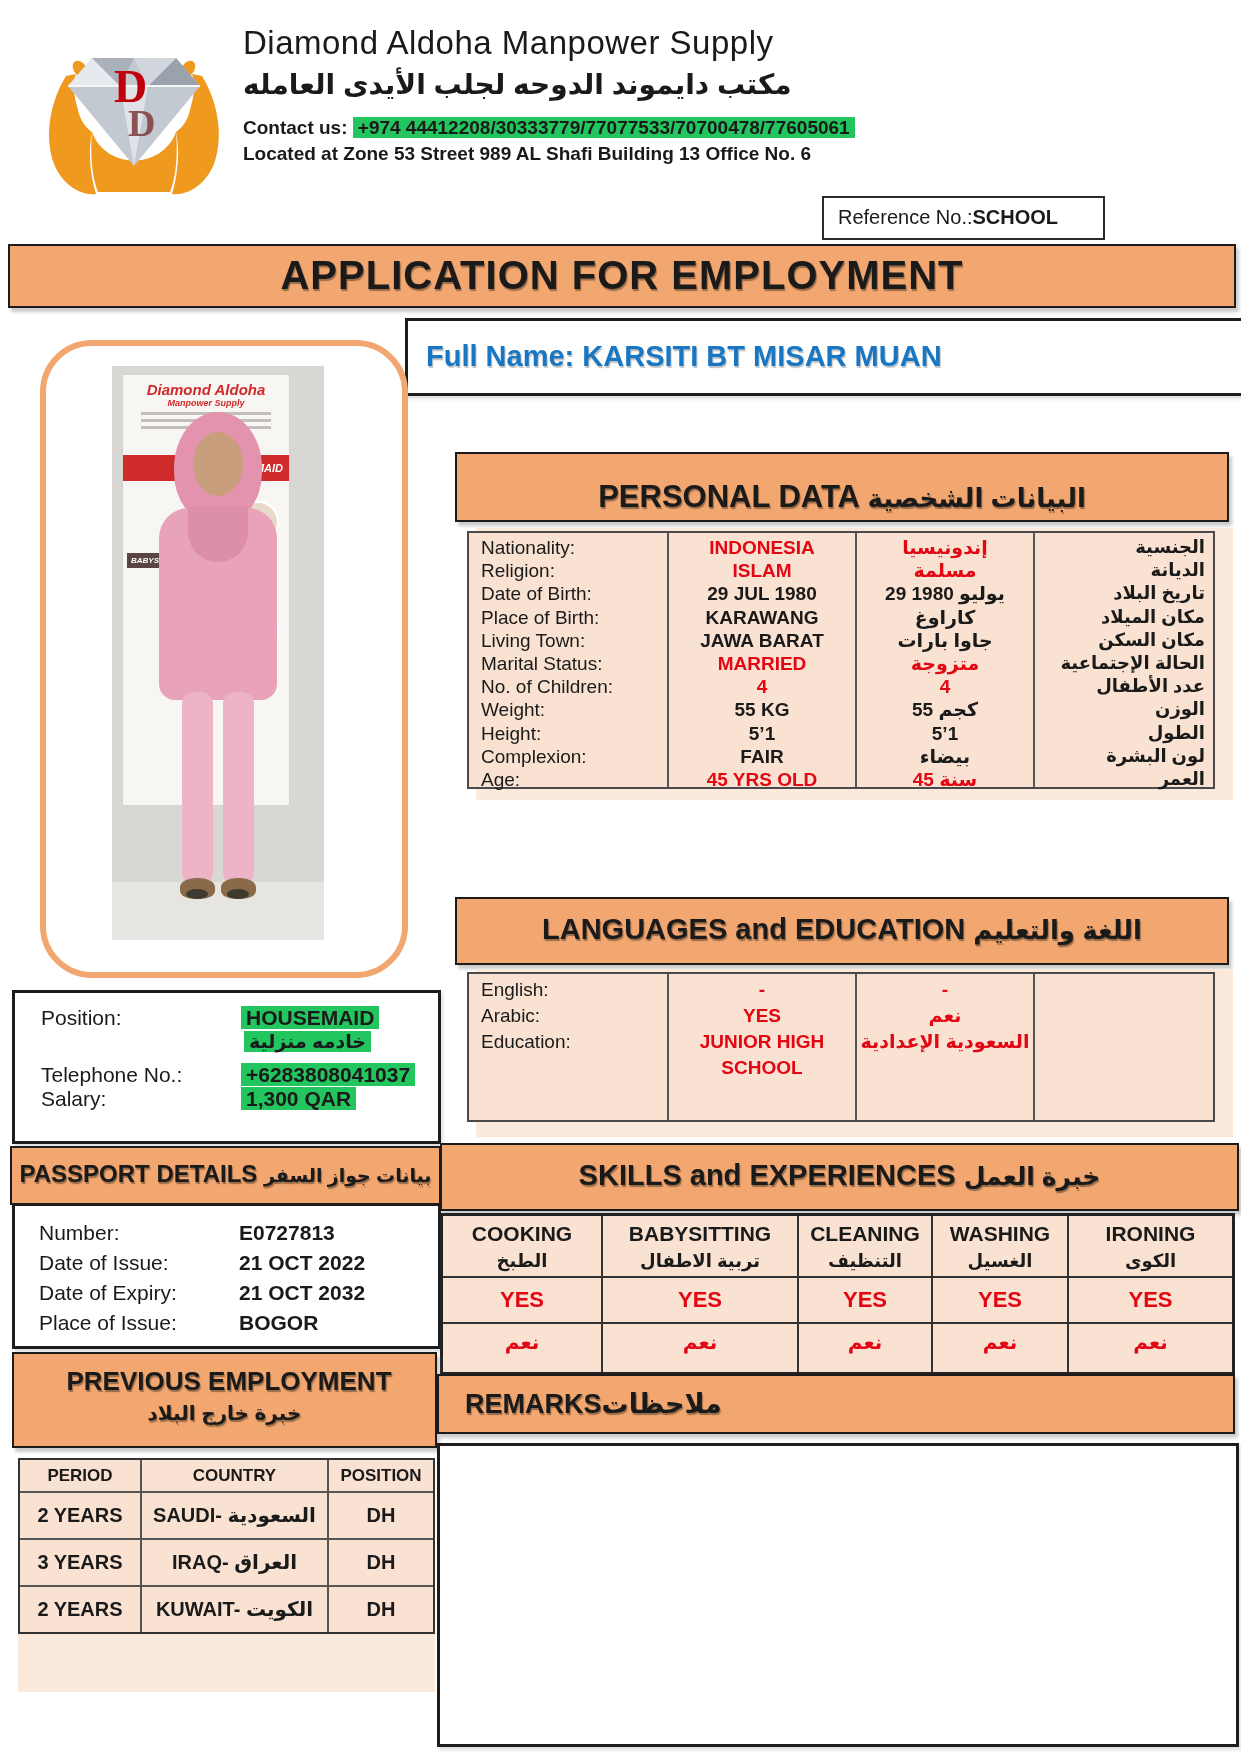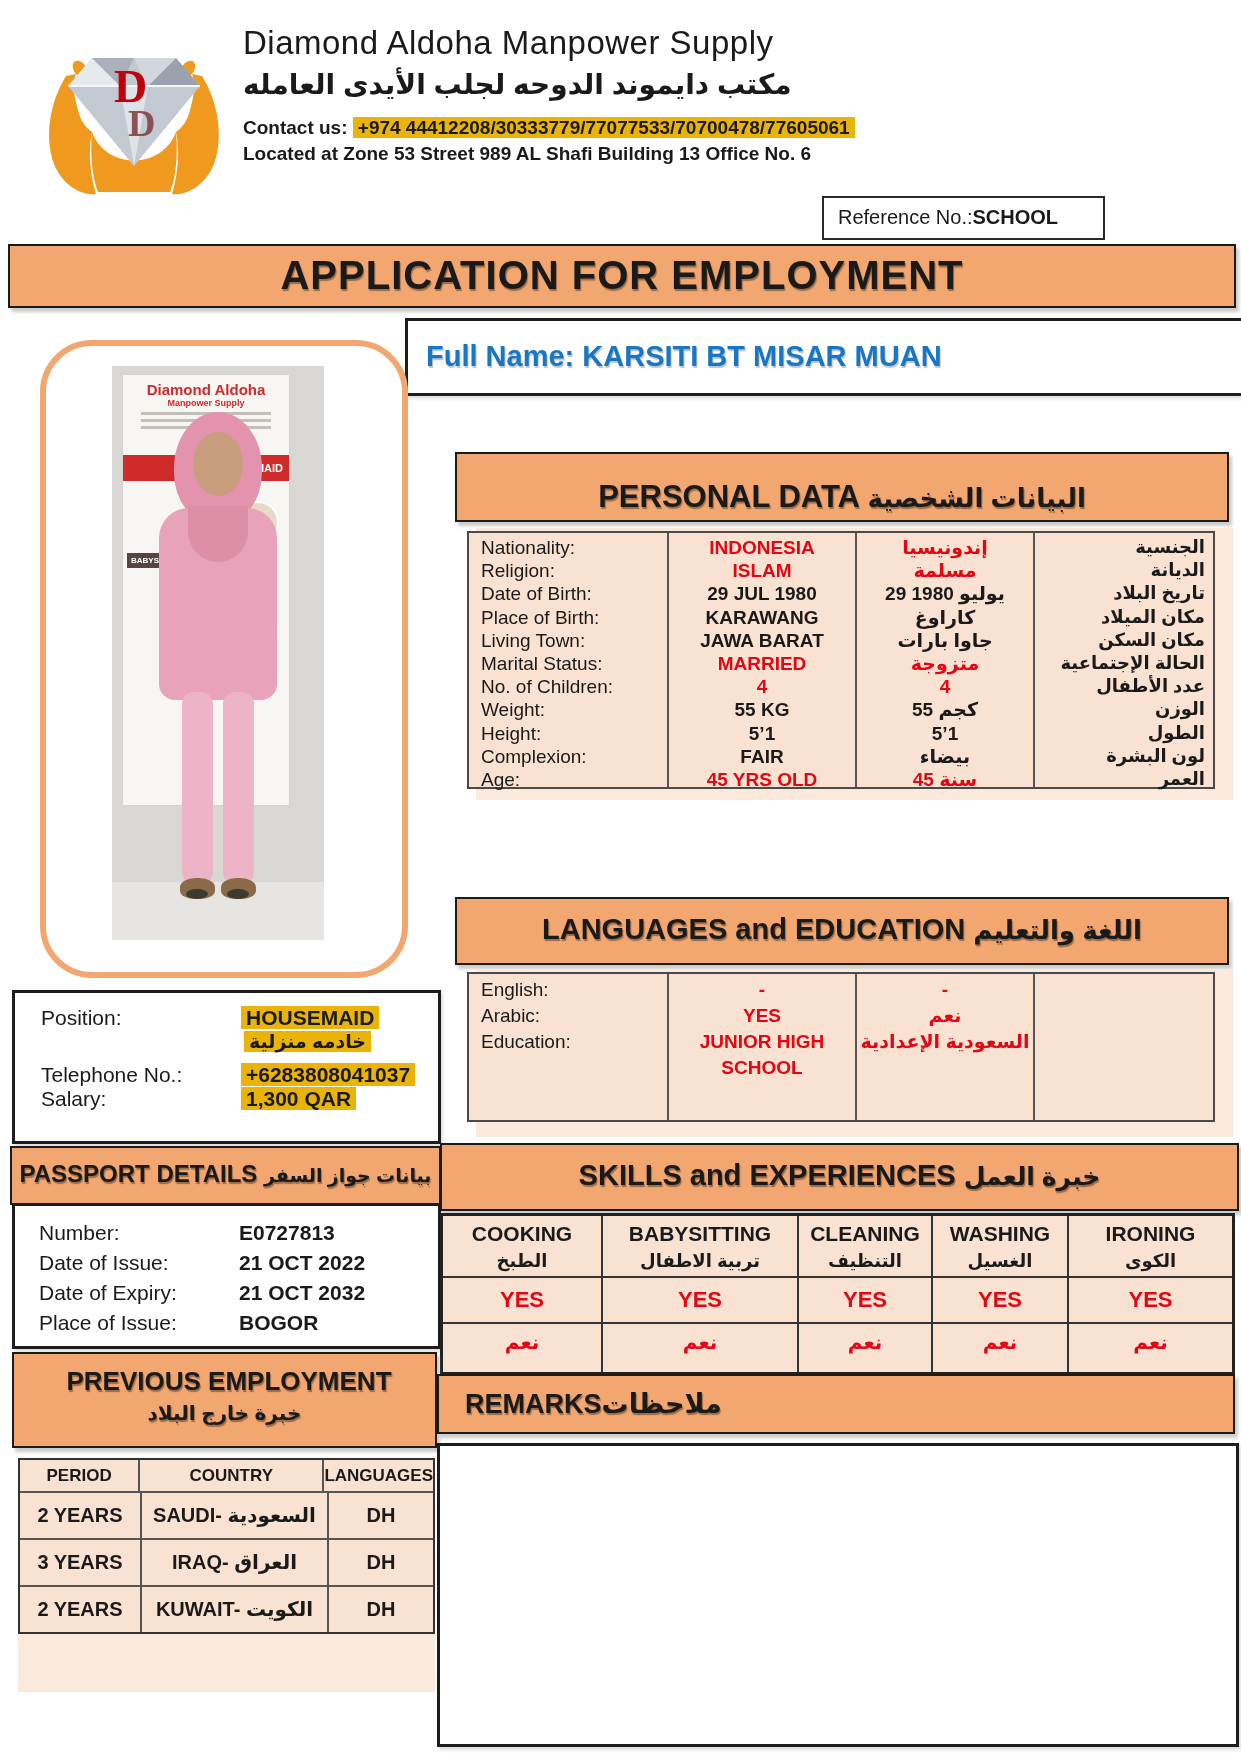--- a/index.html
+++ b/index.html
@@ -9,36 +9,36 @@
     margin:0 auto;overflow:hidden;
   }
   .abs{position:absolute;}
   .banner{
     background:#F2A670;border:2px solid #1b1b1b;text-align:center;font-weight:bold;
     box-shadow:3px 4px 3px rgba(120,120,120,.38);
   }
   .banner .sh{text-shadow:1px 2px 1px rgba(80,60,40,.55);}
   .whitebox{background:#fff;border:3px solid #1d1d1d;box-shadow:2px 3px 3px rgba(150,150,150,.30);}
   .red{color:#E30613;}
-  .cyan{background:#eab308;padding:0 5px;}
+  .cyan{background:#22c55e;padding:0 5px;}
   .b{font-weight:bold;}
   
   .head{left:243px;top:24px;width:850px;}
   .company{font-size:33px;font-weight:normal;letter-spacing:.5px;}
   .company-ar{font-size:28px;font-weight:bold;margin-top:6px;}
   .contact{font-size:19px;font-weight:bold;margin-top:16px;}
   .address{font-size:19px;font-weight:bold;margin-top:4px;}
   .refbox{left:822px;top:196px;width:265px;height:40px;background:#fff;border:2px solid #2a2a2a;
     font-size:20px;line-height:38px;padding-left:14px;}
   
   .title-banner{left:8px;top:244px;width:1224px;height:60px;font-size:40px;line-height:58px;letter-spacing:1px;}
   .name-box{left:405px;top:318px;width:829px;height:72px;font-size:29px;font-weight:bold;
     color:#1777C4;line-height:70px;padding-left:18px;text-shadow:1px 2px 1px rgba(120,120,120,.45);}
   
-  .photo-box{left:40px;top:340px;width:356px;height:626px;border:6px solid #F2A670;border-radius:52px;background:#fff;}
+  .photo-box{left:40px;top:340px;width:356px;height:626px;border:6px solid #F2A670;border-radius:52px;background:#fff;font-style:italic;}
   .photo{position:absolute;left:66px;top:20px;width:212px;height:574px;background:#d8d7d3;overflow:hidden;}
   .pbanner{position:absolute;left:10px;top:8px;width:166px;height:430px;background:#f7f6f3;border:1px solid #d5d3cf;}
   .pb-t1{color:#D02B2B;font-size:15px;font-weight:bold;text-align:center;margin-top:6px;}
   .pb-t2{color:#D02B2B;font-size:9px;font-weight:bold;text-align:center;}
   .pb-line{height:3px;background:#c2bfba;margin:4px 18px 0 18px;}
   .pb-band{position:absolute;left:0;top:80px;width:100%;height:26px;background:#D02B2B;color:#fff;
     font-size:11px;font-weight:bold;text-align:right;line-height:26px;padding-right:6px;box-sizing:border-box;}
   .pb-dark{position:absolute;left:4px;top:178px;width:72px;background:rgba(66,44,40,.88);color:#fff;
     font-size:8px;font-weight:bold;padding:3px 4px;}
   .pb-c1,.pb-c2{position:absolute;right:10px;width:38px;height:38px;border-radius:50%;background:#e9d9c8;border:2px solid #fff;}
@@ -349,21 +349,21 @@
 
   <div class="abs banner pe-banner">
     <div class="pe-l1 sh">PREVIOUS EMPLOYMENT</div>
     <div class="pe-l2 sh" dir="rtl">خبرة خارج البلاد</div>
   </div>
   <div class="abs strip pe-strip"></div>
   <div class="abs pe-table">
     <div class="pe-row pe-head">
       <div class="pe-cell pe-c1">PERIOD</div>
       <div class="pe-cell pe-c2">COUNTRY</div>
-      <div class="pe-cell pe-c3">LANGUAGES</div>
+      <div class="pe-cell pe-c3">POSITION</div>
     </div>
     <div class="pe-row pe-data">
       <div class="pe-cell pe-c1">2 YEARS</div>
       <div class="pe-cell pe-c2">SAUDI- السعودية</div>
       <div class="pe-cell pe-c3">DH</div>
     </div>
     <div class="pe-row pe-data">
       <div class="pe-cell pe-c1">3 YEARS</div>
       <div class="pe-cell pe-c2">IRAQ- العراق</div>
       <div class="pe-cell pe-c3">DH</div>

